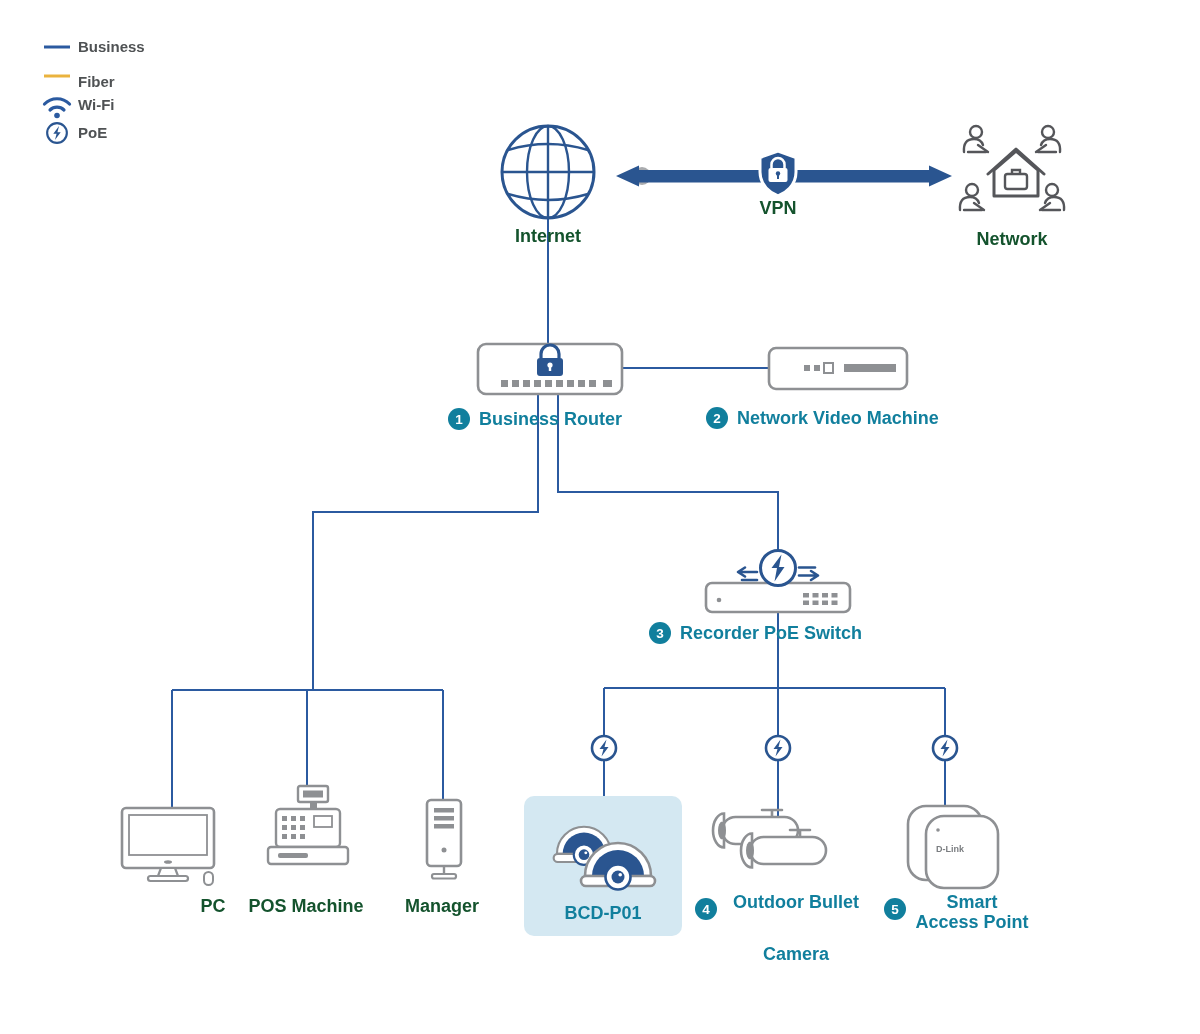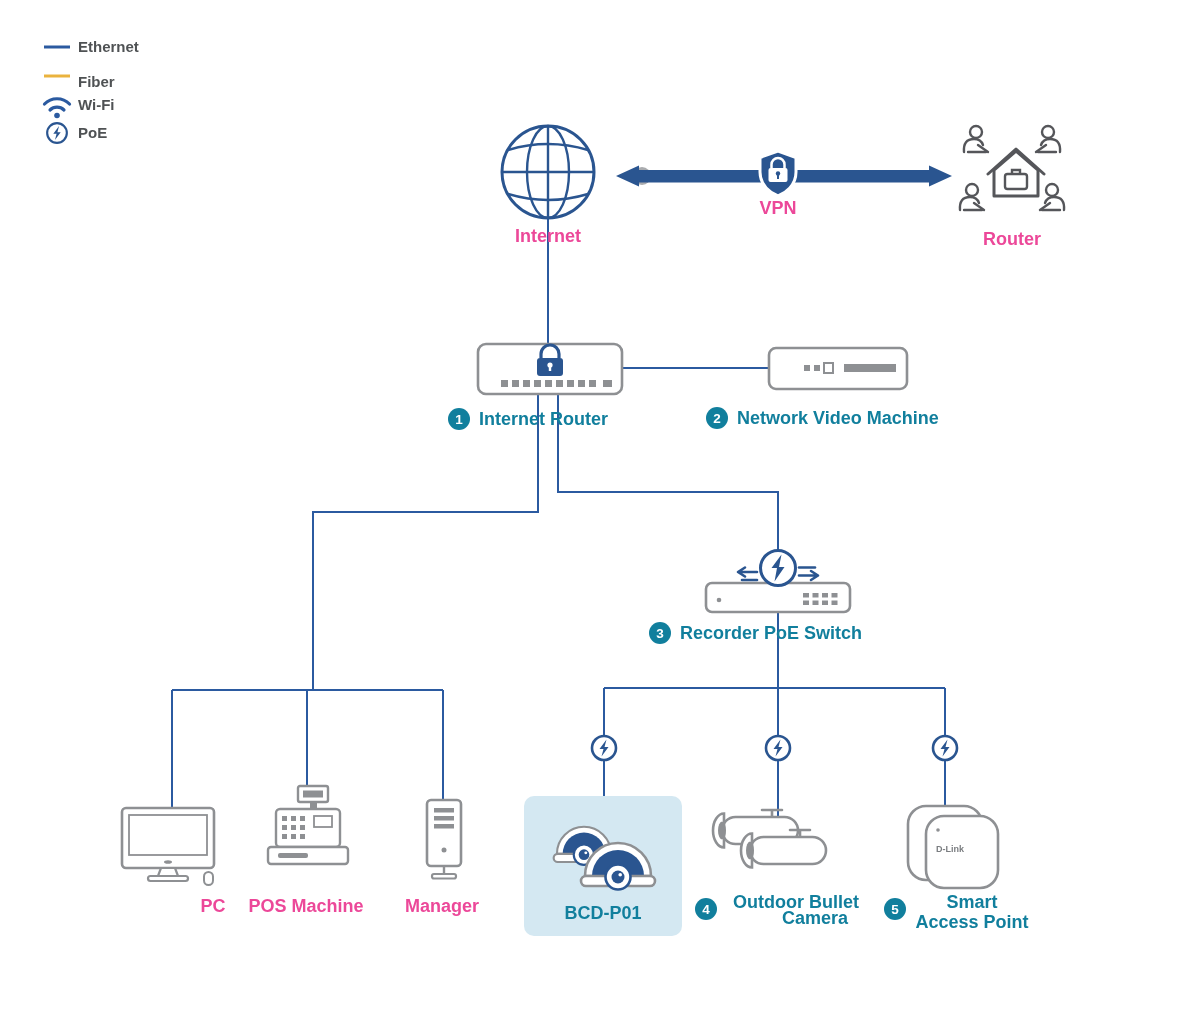--- a/index.html
+++ b/index.html
@@ -1,21 +1,21 @@
 <!DOCTYPE html>
 <html><head>
 <meta charset="utf-8">
 <style>
   * { margin:0; padding:0; box-sizing:border-box; }
   html,body { width:1200px; height:1034px; background:#ffffff; }
   body { font-family:"Liberation Sans", sans-serif; position:relative; overflow:hidden; }
   .stage { position:absolute; left:0; top:0; width:1200px; height:1034px; }
   svg.diagram { position:absolute; left:0; top:0; }
 
-  .label { position:absolute; font-weight:700; font-size:18px; color:#ec4899; }
+  .label { position:absolute; font-weight:700; font-size:18px; color:#14532d; }
   .center { transform:translateX(-50%); white-space:nowrap; text-align:center; }
   .teal { color:#117F9D; }
 
   .badge {
     width:22px; height:22px; border-radius:50%;
     background:#117F9D; color:#ffffff;
     font-size:13.5px; font-weight:700;
     display:flex; align-items:center; justify-content:center;
     flex:0 0 auto;
   }
@@ -234,50 +234,50 @@
     <use href="#bullet" transform="translate(736,832)"></use>
 
     <g>
       <rect x="908" y="806" width="74" height="74" rx="18" fill="#ffffff" stroke="#8E9093" stroke-width="2.6"></rect>
       <rect x="926" y="816" width="72" height="72" rx="18" fill="#ffffff" stroke="#8E9093" stroke-width="2.6"></rect>
       <circle cx="938" cy="830" r="1.8" fill="#8E9093"></circle>
       <text x="936" y="852" font-size="9" font-weight="bold" fill="#7A7D80">D-Link</text>
     </g>
   </svg>
 
-  <div class="legend-label" style="top:38px;">Ethernet</div>
+  <div class="legend-label" style="top:38px;">Business</div>
   <div class="legend-label" style="top:67px;margin-top:6px;">Fiber</div>
   <div class="legend-label" style="top:96px;">Wi-Fi</div>
   <div class="legend-label" style="top:124px;">PoE</div>
 
   <div class="label center" style="left:548px; top:226px;">Internet</div>
   <div class="label center" style="left:778px; top:198px;">VPN</div>
-  <div class="label center" style="left:1012px; top:229px;">Router</div>
+  <div class="label center" style="left:1012px; top:229px;">Network</div>
 
   <div class="nodelabel" style="left:448px; top:408px;">
     <span class="badge">1</span>
-    <span>Internet Router</span>
+    <span>Business Router</span>
   </div>
 
   <div class="nodelabel" style="left:706px; top:407px;">
     <span class="badge">2</span>
     <span>Network Video Machine</span>
   </div>
 
   <div class="nodelabel" style="left:649px; top:622px;">
     <span class="badge">3</span>
     <span>Recorder PoE Switch</span>
   </div>
 
   <div class="label center" style="left:166px; top:896px;margin-left:47px;">PC</div>
   <div class="label center" style="left:306px; top:896px;">POS Machine</div>
   <div class="label center" style="left:442px; top:896px;">Manager</div>
   <div class="label center teal" style="left:603px; top:903px;">BCD-P01</div>
 
   <div class="badge abs" style="left:695px; top:898px;">4</div>
   <div class="label center teal" style="left:796px; top:892px;">Outdoor Bullet</div>
-  <div class="label center teal" style="left:796px; top:908px;margin-left:19px;">Camera</div>
+  <div class="label center teal" style="left:796px; top:944px;">Camera</div>
 
   <div class="badge abs" style="left:884px; top:898px;">5</div>
   <div class="label center teal" style="left:972px; top:892px;">Smart</div>
   <div class="label center teal" style="left:972px; top:912px;text-align:center;">Access Point</div>
 
 </div>
 
 </body></html>

